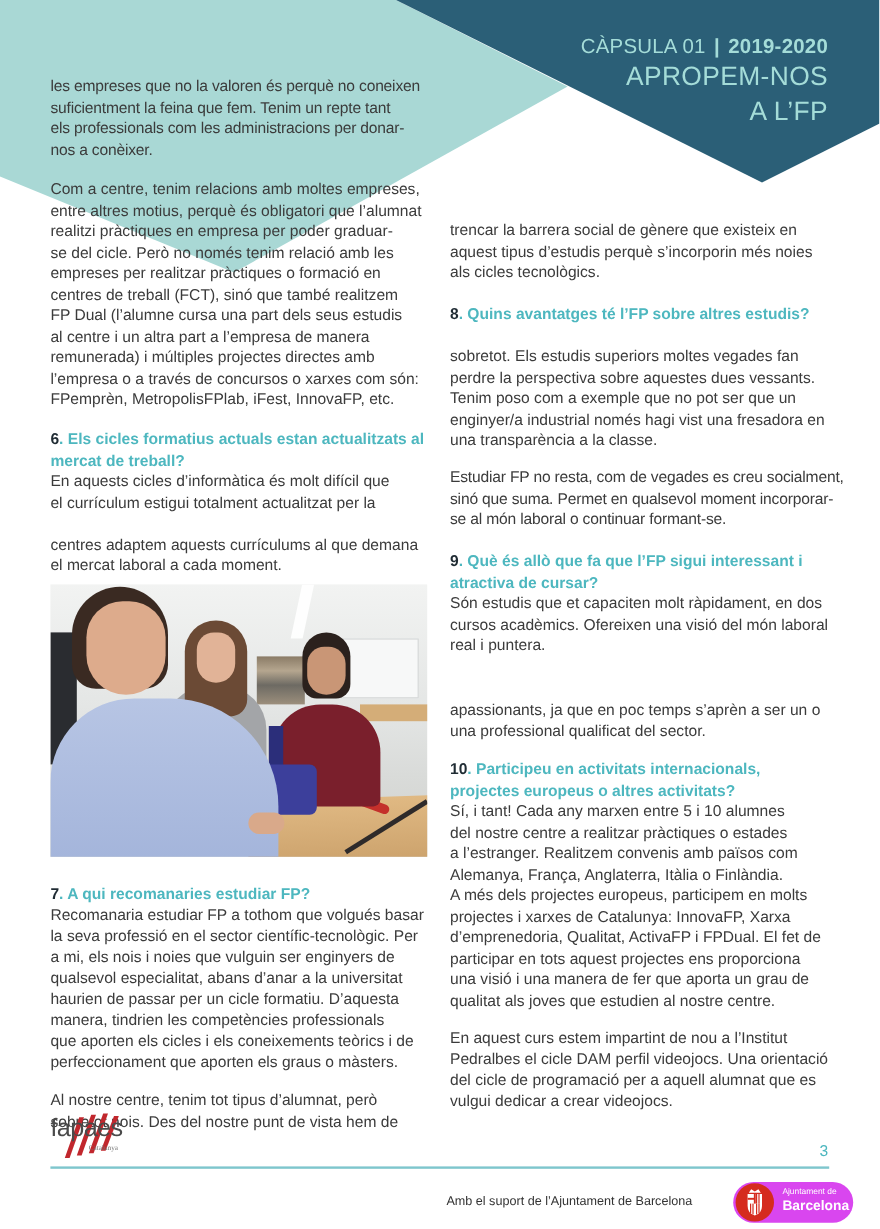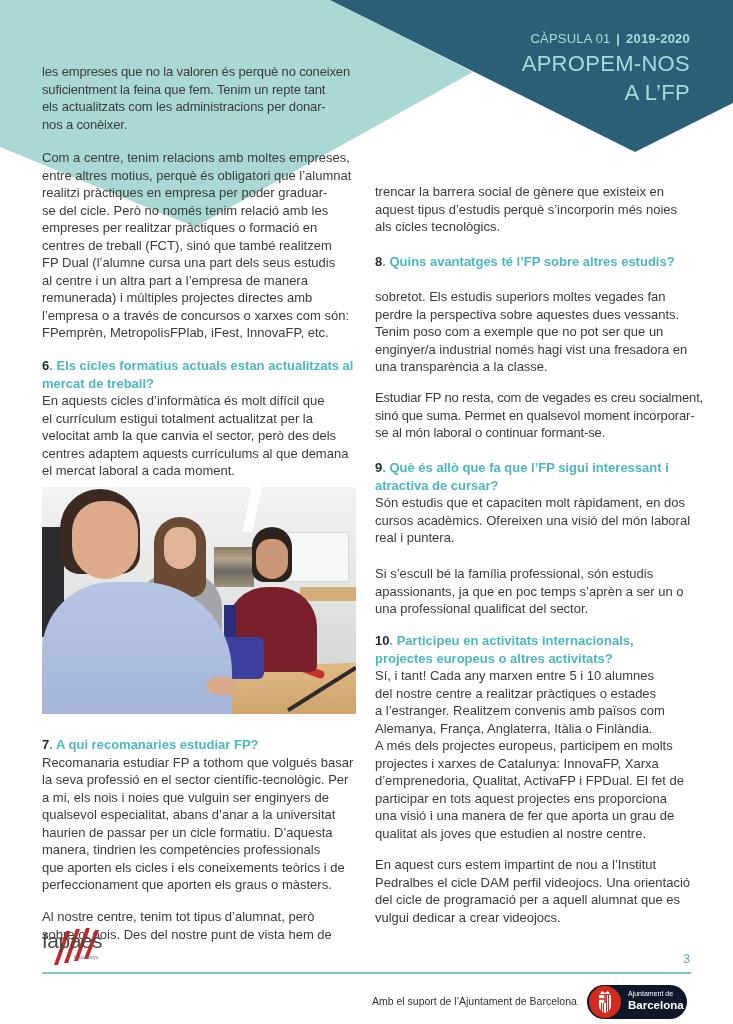--- a/index.html
+++ b/index.html
@@ -5,21 +5,21 @@
   html, body { margin: 0; padding: 0; background: #ffffff; }
   .page {
     position: relative; width: 733px; height: 1024px; overflow: hidden;
     background: #ffffff;
     font-family: "Liberation Sans", sans-serif;
     --accent: #4db7bf; --dark: #2b5f77; --light: #a9d8d5;
     --title: #a4dcd8; --body: #3b3b3b; --num: #1f2b33; --rule: #7ec6cd; --red: #d52b1e;
   }
   .bg-shapes { position: absolute; left: 0; top: 0; width: 733px; height: 240px; }
   .header-block { position: absolute; right: 43px; top: 29px; text-align: right; color: var(--title); }
-  .capsule-line { font-size: 13px; line-height: 20px; letter-spacing: 0.2px; white-space: nowrap; }
+  .capsule-line { font-size: 17px; line-height: 20px; letter-spacing: 0.2px; white-space: nowrap; }
   .capsule-line .yr { font-weight: bold; }
   .capsule-line .sep { font-weight: bold; padding: 0 2px; }
   .title-line { font-size: 22px; line-height: 29px; letter-spacing: 0.3px; white-space: nowrap; }
 
   .txt {
     position: absolute; font-size: 13px; line-height: 17.5px; color: var(--body);
     white-space: nowrap; font-family: "Liberation Sans", sans-serif;
   }
   .txt.cond { letter-spacing: -0.15px; }
   .q-num { font-weight: bold; color: var(--num); }
@@ -55,21 +55,21 @@
   .ph-girl1-face { left: 30px; top: 14px; width: 66px; height: 78px; background: #ddab8c; border-radius: 33px 33px 36px 36px; }
 
   .page-number { position: absolute; left: 683px; top: 951px; font-size: 13px; color: var(--accent); }
   .footer-rule { position: absolute; left: 42px; top: 972px; width: 649px; height: 2px; background: var(--rule); }
   .sponsor-text { position: absolute; left: 372px; top: 995px; font-size: 10.5px; color: #333; white-space: nowrap; }
 
   .fapaes-logo { position: absolute; left: 40px; top: 925px; width: 72px; height: 42px; }
   .fapaes-word { position: absolute; left: 2px; top: 4px; font-size: 21px; color: #4a4a4a; letter-spacing: -0.5px; font-family: "Liberation Sans", sans-serif; }
   .fapaes-sub { position: absolute; left: 34px; top: 29px; font-size: 6px; color: #777; font-family: "Liberation Serif", serif; }
 
-  .bcn-logo { position: absolute; left: 587px; top: 985px; width: 100px; height: 34px; background: #0f172a; border-radius: 17px; }
+  .bcn-logo { position: absolute; left: 611px; top: 985px; width: 100px; height: 34px; background: #d946ef; border-radius: 17px; }
   .bcn-circle { position: absolute; left: 2px; top: 1px; width: 32px; height: 32px; border-radius: 50%; background: var(--red); }
   .bcn-l1 { position: absolute; left: 41px; top: 5px; font-size: 7px; color: #fff; white-space: nowrap; }
   .bcn-l2 { position: absolute; left: 41px; top: 14px; font-size: 11.5px; font-weight: bold; color: #fff; white-space: nowrap; }
 </style>
 </head>
 <body>
 
 <div class="page" style="--accent: #4db7bf; --dark: #2b5f77; --light: #a9d8d5; --title: #a4dcd8; --body: #3b3b3b; --num: #1f2b33; --rule: #7ec6cd; --red: #d52b1e;">
 
   <svg class="bg-shapes" viewBox="0 0 733 240" preserveAspectRatio="none">
@@ -80,26 +80,26 @@
   <div class="header-block">
     <div class="capsule-line">
       <span>CÀPSULA 01</span>
       <span class="sep">|</span>
       <span class="yr">2019-2020</span>
     </div>
     <div class="title-line">APROPEM-NOS</div>
     <div class="title-line">A L’FP</div>
   </div>
 
-  <div class="txt cond col-left" style="top:63px"><span>les empreses que no la valoren és perquè no coneixen</span><br><span>suficientment la feina que fem. Tenim un repte tant</span><br><span>els actualitzats com les administracions per donar-</span><br><span>nos a conèixer.</span></div>
+  <div class="txt cond col-left" style="top:63px"><span>les empreses que no la valoren és perquè no coneixen</span><br><span>suficientment la feina que fem. Tenim un repte tant</span><br><span>els professionals com les administracions per donar-</span><br><span>nos a conèixer.</span></div>
   <div class="txt col-left" style="top:149px"><span>Com a centre, tenim relacions amb moltes empreses,</span><br><span>entre altres motius, perquè és obligatori que l’alumnat</span><br><span>realitzi pràctiques en empresa per poder graduar-</span><br><span>se del cicle. Però no només tenim relació amb les</span><br><span>empreses per realitzar pràctiques o formació en</span><br><span>centres de treball (FCT), sinó que també realitzem</span><br><span>FP Dual (l’alumne cursa una part dels seus estudis</span><br><span>al centre i un altra part a l’empresa de manera</span><br><span>remunerada) i múltiples projectes directes amb</span><br><span>l’empresa o a través de concursos o xarxes com són:</span><br><span>FPemprèn, MetropolisFPlab, iFest, InnovaFP, etc.</span></div>
 
   <div class="txt col-left" style="top:357px">
     <div><span class="q-num">6</span><span class="q-sep">. </span><span class="q-title"><span>Els cicles formatius actuals estan actualitzats al</span><br><span>mercat de treball?</span></span></div>
-    <div><span>En aquests cicles d’informàtica és molt difícil que</span><br><span>el currículum estigui totalment actualitzat per la</span><br><span>velocitat amb la que canvia el sector, però des dels</span><br><span>centres adaptem aquests currículums al que demana</span><br><span>el mercat laboral a cada moment.</span></div>
+    <div><span>En aquests cicles d’informàtica és molt difícil que</span><br><span>el currículum estigui totalment actualitzat per la</span><br><br><span>centres adaptem aquests currículums al que demana</span><br><span>el mercat laboral a cada moment.</span></div>
   </div>
 
   <div class="photo">
     <div class="ph-ceiling-light"></div>
     <div class="ph-whiteboard"></div>
     <div class="ph-shelf"></div>
     <div class="ph-left-dark"></div>
     <div class="ph-table-right"></div>
     <div class="ph-table"></div>
     <div class="ph-bar"></div>
@@ -129,21 +129,21 @@
   <div class="txt col-right" style="top:253px">
     <div><span class="q-num">8</span><span class="q-sep">. </span><span class="q-title"><span>Quins avantatges té l’FP sobre altres estudis?</span></span></div>
     <div><br><span>sobretot. Els estudis superiors moltes vegades fan</span><br><span>perdre la perspectiva sobre aquestes dues vessants.</span><br><span>Tenim poso com a exemple que no pot ser que un</span><br><span>enginyer/a industrial només hagi vist una fresadora en</span><br><span>una transparència a la classe.</span></div>
   </div>
   <div class="txt cond col-right" style="top:389px"><span>Estudiar FP no resta, com de vegades es creu socialment,</span><br><span>sinó que suma. Permet en qualsevol moment incorporar-</span><br><span>se al món laboral o continuar formant-se.</span></div>
 
   <div class="txt col-right" style="top:459px">
     <div><span class="q-num">9</span><span class="q-sep">. </span><span class="q-title"><span>Què és allò que fa que l’FP sigui interessant i</span><br><span>atractiva de cursar?</span></span></div>
     <div><span>Són estudis que et capaciten molt ràpidament, en dos</span><br><span>cursos acadèmics. Ofereixen una visió del món laboral</span><br><span>real i puntera.</span></div>
   </div>
-  <div class="txt col-right" style="top:565px"><span>Si s’escull bé la família professional, són estudis</span><br><span>apassionants, ja que en poc temps s’aprèn a ser un o</span><br><span>una professional qualificat del sector.</span></div>
+  <div class="txt col-right" style="top:565px"><br><span>apassionants, ja que en poc temps s’aprèn a ser un o</span><br><span>una professional qualificat del sector.</span></div>
 
   <div class="txt col-right" style="top:632px">
     <div><span class="q-num">10</span><span class="q-sep">. </span><span class="q-title"><span>Participeu en activitats internacionals,</span><br><span>projectes europeus o altres activitats?</span></span></div>
     <div><span>Sí, i tant! Cada any marxen entre 5 i 10 alumnes</span><br><span>del nostre centre a realitzar pràctiques o estades</span><br><span>a l’estranger. Realitzem convenis amb països com</span><br><span>Alemanya, França, Anglaterra, Itàlia o Finlàndia.</span><br><span>A més dels projectes europeus, participem en molts</span><br><span>projectes i xarxes de Catalunya: InnovaFP,  Xarxa</span><br><span>d’emprenedoria, Qualitat, ActivaFP i  FPDual. El fet de</span><br><span>participar en tots aquest projectes ens proporciona</span><br><span>una visió i una manera de fer que aporta un grau de</span><br><span>qualitat als joves que estudien al nostre centre.</span></div>
   </div>
 
   <div class="txt col-right" style="top:856px">
     <div><span>En aquest curs estem impartint de nou a l’Institut</span><br><span>Pedralbes el cicle DAM perfil videojocs. Una orientació</span><br><span>del cicle de programació per a aquell alumnat que es</span><br><span>vulgui dedicar a crear videojocs.</span></div>
   </div>
 

